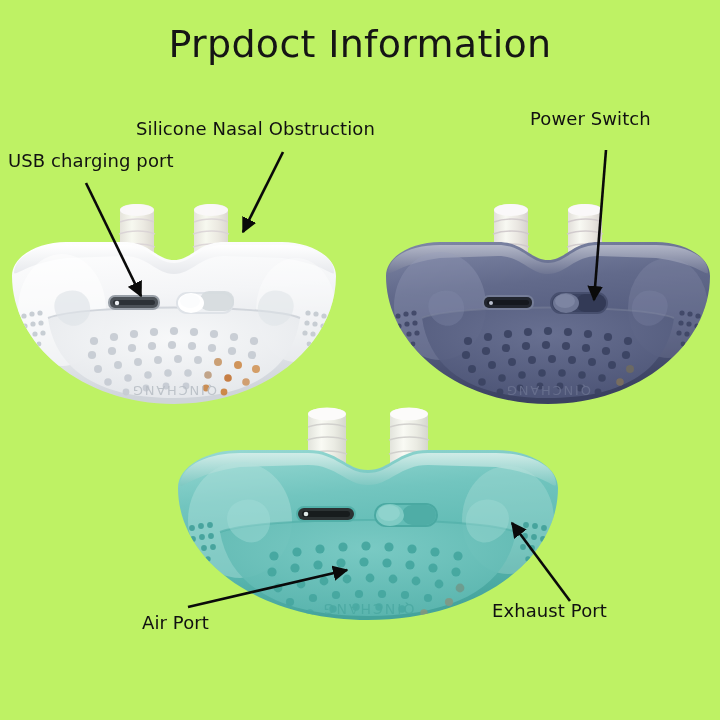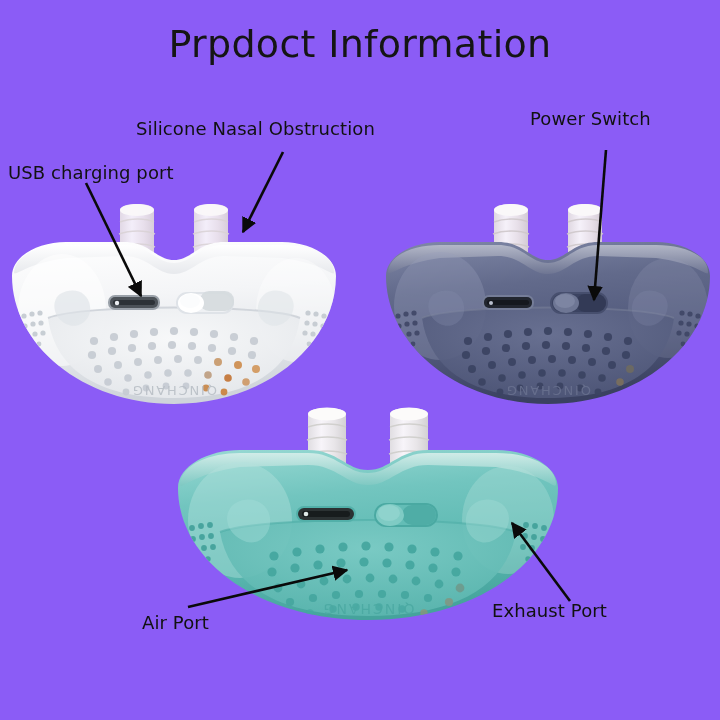--- a/index.html
+++ b/index.html
@@ -4,21 +4,21 @@
 <style>
   html, body {
     margin: 0;
     padding: 0;
     background: #ffffff;
   }
   #page {
     position: relative;
     width: 720px;
     height: 720px;
-    background: #8b5cf6;
+    background: #bef264;
     overflow: hidden;
     font-family: "DejaVu Sans", "Liberation Sans", sans-serif;
   }
 
   
   #title {
     position: absolute;
     left: 0;
     top: 22px;
     width: 720px;
@@ -32,21 +32,21 @@
 
   
   .callout {
     position: absolute;
     font-size: 18px;
     font-weight: 400;
     color: #111111;
     white-space: nowrap;
     letter-spacing: 0.1px;
   }
-  #lbl-usb        { left: 8px;   top: 162px; text-align: right; }
+  #lbl-usb        { left: 8px;   top: 150px; text-align: right; }
   #lbl-silicone   { left: 136px; top: 118px; }
   #lbl-power      { left: 530px; top: 108px; }
   #lbl-airinlet   { left: 142px; top: 612px; }
   #lbl-exhaust    { left: 492px; top: 600px; }
 
   
   #arrows {
     position: absolute;
     left: 0; top: 0;
     width: 720px; height: 720px;

